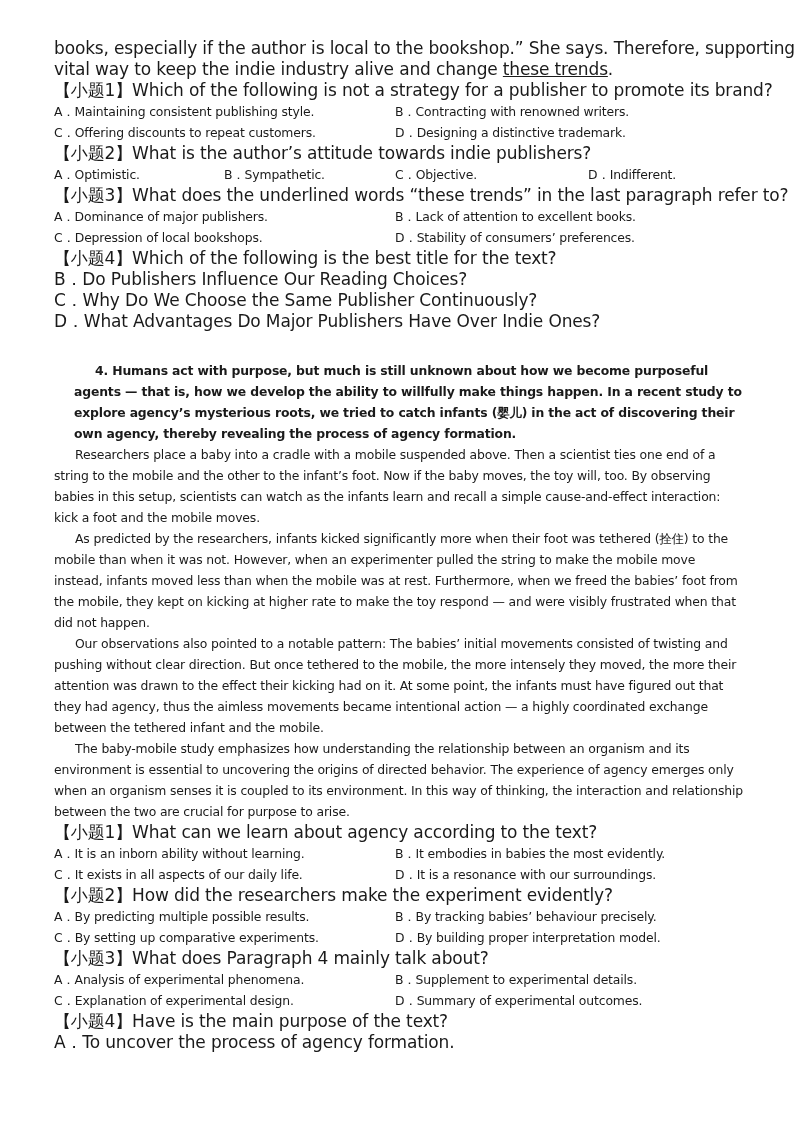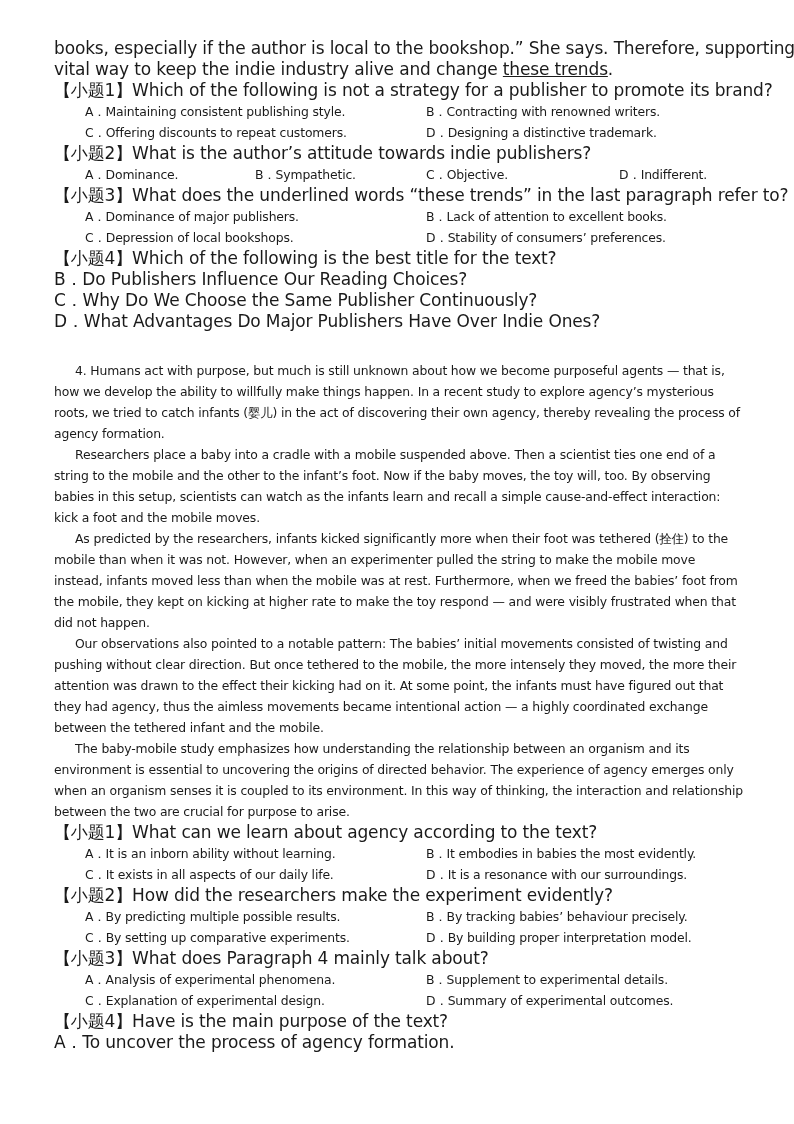--- a/index.html
+++ b/index.html
@@ -8,23 +8,23 @@
     font-family: "DejaVu Sans", "Liberation Sans", sans-serif;
     color: #1a1a1a;
   }
   .page { position: absolute; left: 54px; top: 38px; width: 690px; }
   .line {
     font-size: 17px; line-height: 21px; height: 21px; white-space: nowrap;
     letter-spacing: -0.15px;
   }
   .para { font-size: 12.4px; line-height: 21px; letter-spacing: -0.15px; }
   .indent { text-indent: 21px; }
-  .bold { font-weight: normal; }
+  .bold { font-weight: bold; margin-left: 20px; }
   .u { text-decoration: underline; }
-  .opts2 { position: relative; height: 21px; font-size: 12.4px; line-height: 21px; letter-spacing: -0.15px; white-space: nowrap; margin-left: 31px; }
+  .opts2 { position: relative; height: 21px; font-size: 12.4px; line-height: 21px; letter-spacing: -0.15px; white-space: nowrap; }
   .opts2 .o { position: absolute; top: 0; }
   .c0 { left: 0; }
   .c2b { left: 341px; }
   .c4b { left: 170px; }
   .c4c { left: 341px; }
   .c4d { left: 534px; }
   .gap { height: 28px; }
 </style>
 </head>
 <body>
@@ -39,21 +39,21 @@
     <span class="o c0">A．Maintaining consistent publishing style.</span>
     <span class="o c2b">B．Contracting with renowned writers.</span>
   </div>
   <div class="opts2">
     <span class="o c0">C．Offering discounts to repeat customers.</span>
     <span class="o c2b">D．Designing a distinctive trademark.</span>
   </div>
 
   <div class="line">【小题2】What is the author’s attitude towards indie publishers?</div>
   <div class="opts2">
-    <span class="o c0">A．Dominance.</span>
+    <span class="o c0">A．Optimistic.</span>
     <span class="o c4b">B．Sympathetic.</span>
     <span class="o c4c">C．Objective.</span>
     <span class="o c4d">D．Indifferent.</span>
   </div>
 
   <div class="line">【小题3】What does the underlined words “these trends” in the last paragraph refer to?</div>
   <div class="opts2">
     <span class="o c0">A．Dominance of major publishers.</span>
     <span class="o c2b">B．Lack of attention to excellent books.</span>
   </div>

